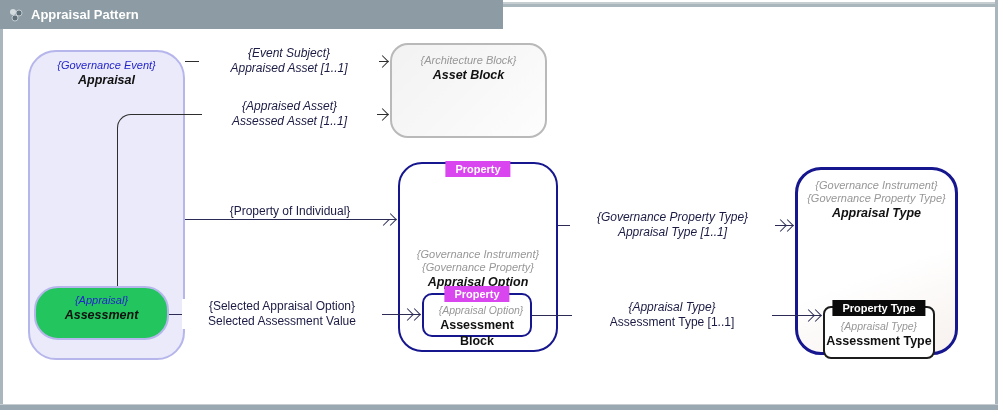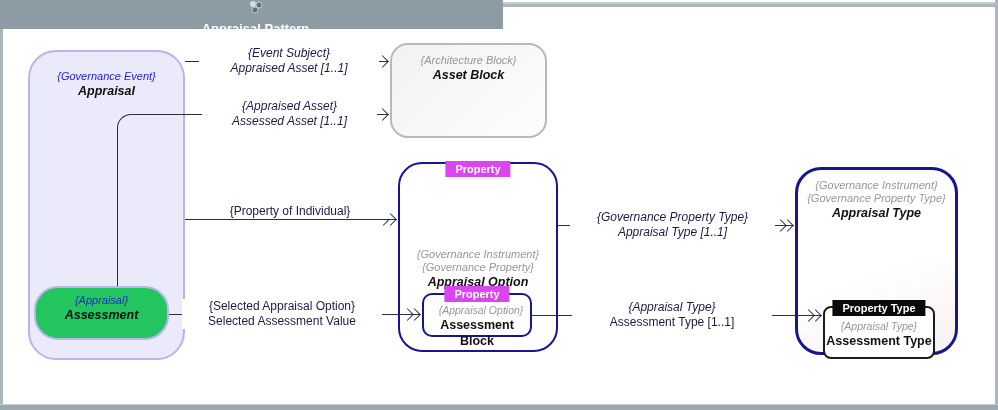--- a/index.html
+++ b/index.html
@@ -9,39 +9,39 @@
   }
   
   .frame-top    { position:absolute; left:0; top:2px;  width:100%; height:5px; background:#a9b6bc; border-top:2px solid #c6ced2; }
   .frame-bottom { position:absolute; left:0; bottom:0; width:100%; height:6px; background:#9aa9b1; border-top:1px solid #c6ced2; }
   .frame-left   { position:absolute; left:0; top:0; bottom:0; width:3px; background:#a9b6bc; }
   .frame-right  { position:absolute; right:0; top:0; bottom:0; width:3px; background:#a9b6bc; }
   .title-tab {
     position:absolute; left:0; top:0; width:503px; height:29px;
     background:#8d9ca4; color:#fff; z-index:6;
     display:flex; align-items:center; gap:7px; padding-left:8px;
-    font-size:13px; font-weight:bold;flex-direction:column;
+    font-size:13px; font-weight:bold;
   }
   
   .node { position:absolute; text-align:center; }
   .stereo  { font-style:italic; font-size:11px; line-height:13px; }
   .stereo-gray { color:#979797; }
   .stereo-blue { color:#2424cb; }
   .node-name { font-size:12.5px; font-weight:bold; line-height:16px; color:#111; }
   .name-italic { font-style:italic; }
   .badge {
     position:absolute; left:50%; transform:translateX(-50%);
     color:#fff; font-size:11px; font-weight:bold; line-height:16px;
     padding:0 10px; white-space:nowrap; z-index:3;
   }
   
   #appraisal-box {
     left:28px; top:50px; width:157px; height:310px;
     background:#eaeafa; border:2.5px solid #b6b6ec; border-radius:28px;
-    padding-top:18px; z-index:1;
+    padding-top:7px; z-index:1;
   }
   #assessment-box {
     left:34px; top:286px; width:135px; height:54px;
     background:#22c55e; border:2.5px solid #b6b6ec; border-radius:24px;
     padding-top:6px; z-index:2;
   }
   #asset-block-box {
     left:390px; top:43px; width:157px; height:95px;
     background:linear-gradient(135deg,#f2f2f2,#fdfdfd);
     border:2.5px solid #b9b9b9; border-radius:18px;

